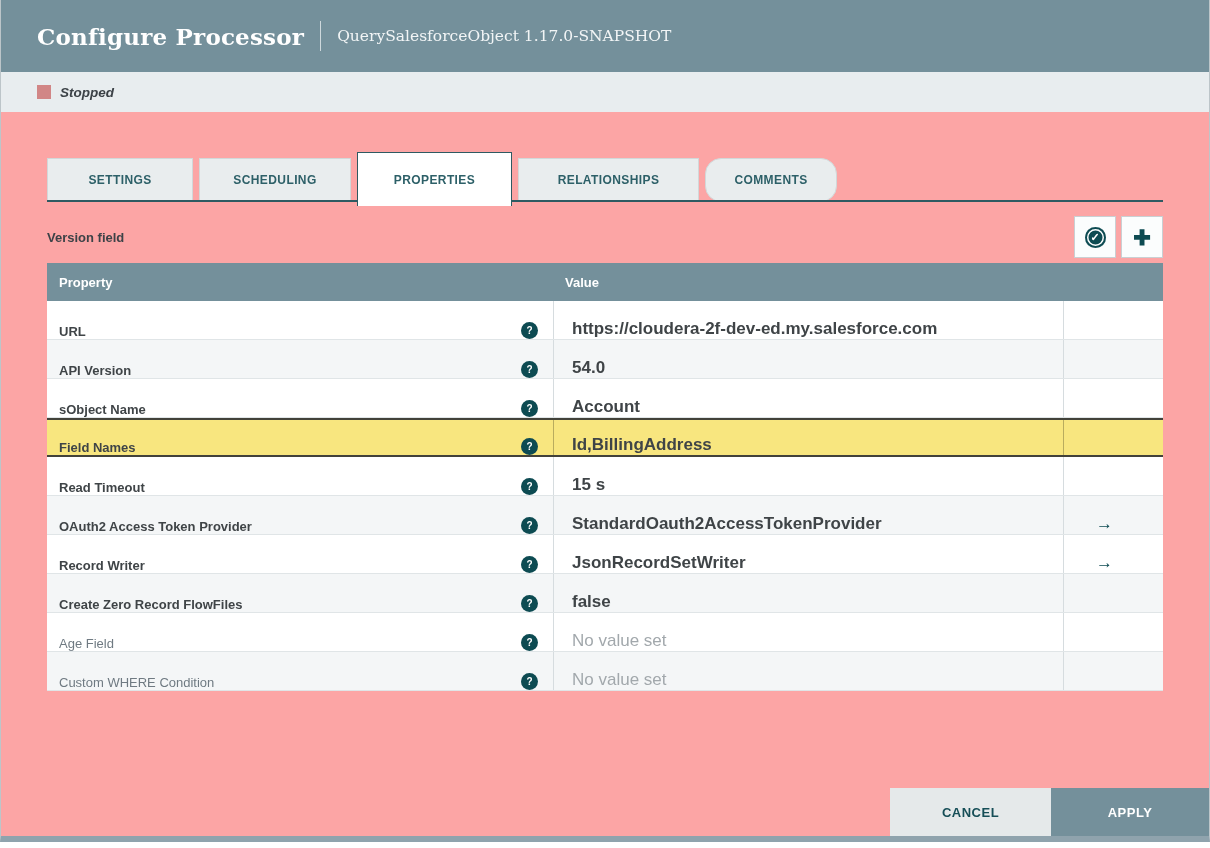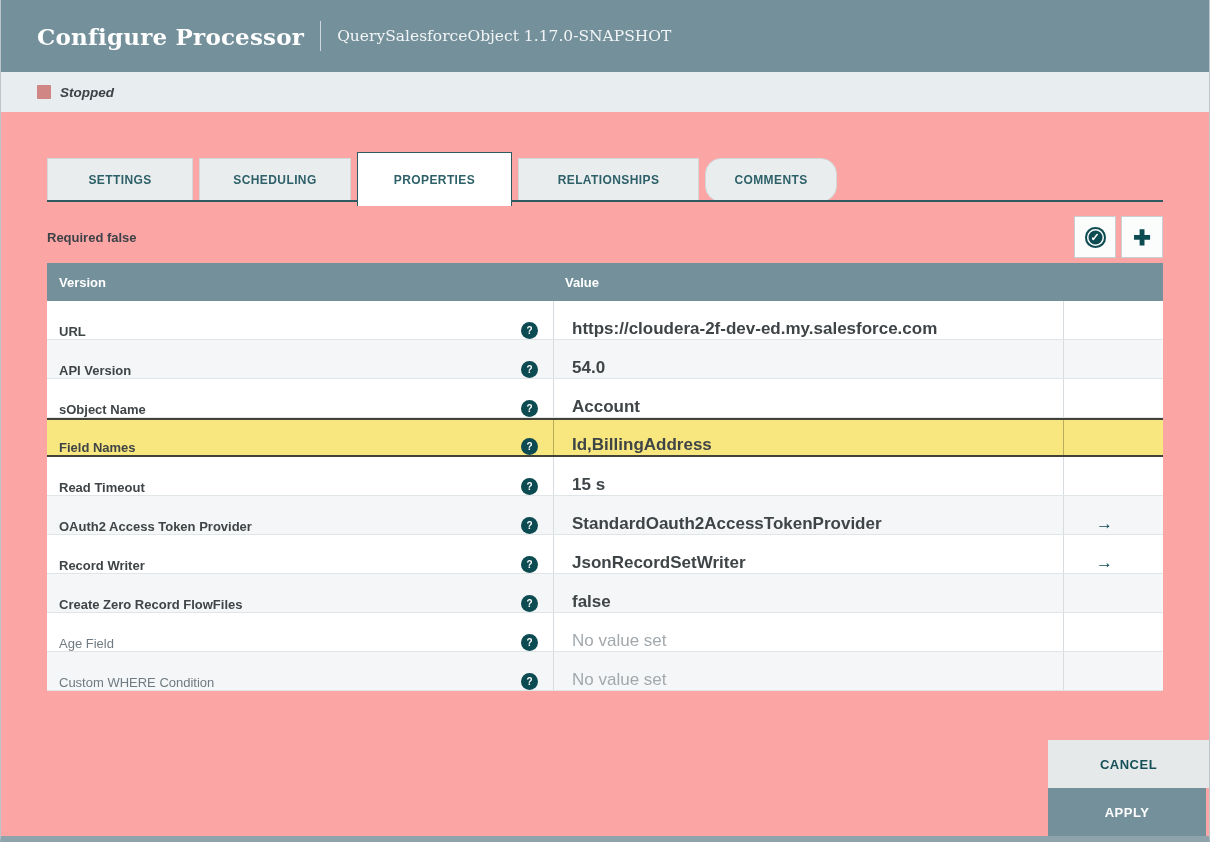--- a/index.html
+++ b/index.html
@@ -138,21 +138,21 @@
     width: 17px; height: 17px; border-radius: 50%;
     background: #0d4b52; color: #ffffff;
     font-size: 10px; font-weight: bold;
     display: flex; align-items: center; justify-content: center;
     flex: 0 0 auto; cursor: pointer;
   }
   .goto-arrow { font-size: 17px; font-weight: bold; color: #0d4b52; cursor: pointer; }
 
   
   .footer {
-    position: absolute; right: 0; bottom: 0; display: flex; flex-direction: column;
+    position: absolute; right: 0; bottom: 0; display: flex;
   }
   .btn {
     height: 48px; border: none; cursor: pointer;
     font-family: "Liberation Sans", sans-serif;
     font-size: 13px; font-weight: bold; letter-spacing: 0.5px;
   }
   .btn.cancel { width: 161px; background: #e5e9ea; color: #164e57; }
   .btn.apply  { width: 158px; background: #74909b; color: #ffffff; }
 </style>
 </head>
@@ -176,34 +176,34 @@
     <div class="tabs">
       <div class="underline"></div>
       <div class="tab">SETTINGS</div>
       <div class="tab">SCHEDULING</div>
       <div class="tab active">PROPERTIES</div>
       <div class="tab">RELATIONSHIPS</div>
       <div class="tab">COMMENTS</div>
     </div>
 
     <div class="props-toolbar">
-      <span class="required-label">Required false</span>
+      <span class="required-label">Version field</span>
       <div class="toolbar-buttons">
         <button class="icon-btn">
           <span class="verify-ring">✓</span>
         </button>
         <button class="icon-btn">
           <span class="plus-glyph">✚</span>
         </button>
       </div>
     </div>
 
     <div class="prop-table">
       <div class="t-header">
-        <div class="th-prop">Version</div>
+        <div class="th-prop">Property</div>
         <div class="th-val">Value</div>
         <div class="th-act"></div>
       </div>
 
       <div class="row">
         <div class="cell prop">
             <span class="pname">URL</span>
             <span class="help-badge">?</span>
           </div>
         <div class="cell val">

